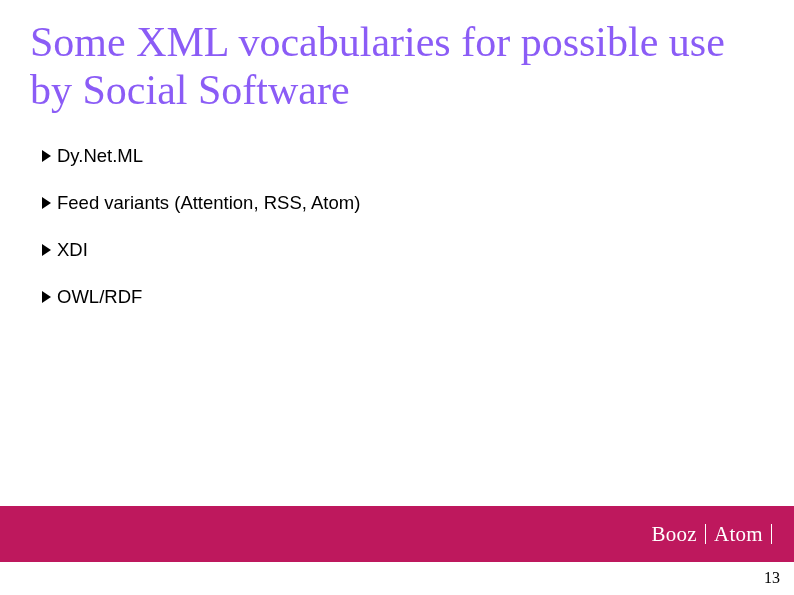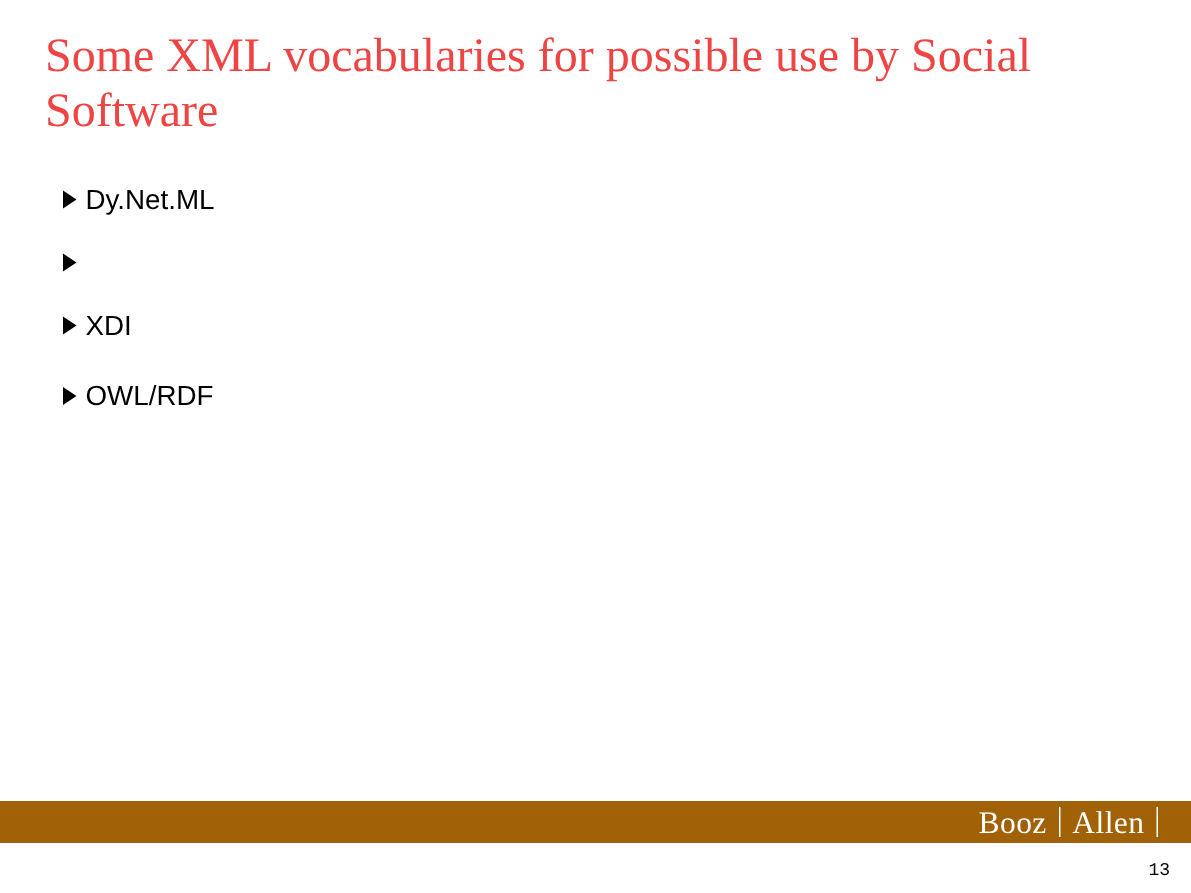--- a/index.html
+++ b/index.html
@@ -15,23 +15,23 @@
     position: relative;
     overflow: hidden;
   }
   .slide {
     width: 100%;
     height: 100%;
     position: relative;
   }
   .title {
     font-family: "Times New Roman", Times, serif;
-    font-size: 32px;
+    font-size: 42px;
     font-weight: 400;
-    color: #ef4444;
+    color: #8b5cf6;
     padding: 18px 30px 0 30px;
     line-height: 1.15;
   }
   .bullet-list {
     list-style: none;
     padding: 30px 0 0 42px;
   }
   .bullet-item {
     display: flex;
     align-items: center;
@@ -49,22 +49,22 @@
   .bullet-text {
     font-size: 18.5px;
     color: #000000;
     font-weight: 400;
   }
   .footer-bar {
     position: absolute;
     bottom: 33px;
     left: 0;
     width: 100%;
-    height: 28px;
-    background: #a16207;
+    height: 56px;
+    background: #be185d;
     display: flex;
     align-items: center;
     justify-content: flex-end;
     padding-right: 22px;
   }
   .footer-logo {
     color: #ffffff;
     font-family: "Times New Roman", Times, serif;
     font-size: 21px;
     letter-spacing: 0.3px;
@@ -76,54 +76,55 @@
     display: inline-block;
     width: 1px;
     height: 20px;
     background: #ffffff;
     vertical-align: middle;
   }
   .page-number {
     position: absolute;
     bottom: 8px;
     right: 14px;
-    font-size: 12px;
+    font-size: 16px;
     color: #000000;
-    font-family: Liberation Mono, monospace;
+    font-family: Liberation Serif, serif;
   }
 </style>
 </head>
 <body>
 
 <div class="slide">
 
   <h1 class="title">Some XML vocabularies for possible use by Social Software</h1>
 
   <ul class="bullet-list">
     <li class="bullet-item">
       <span class="bullet-marker"></span>
       <span class="bullet-text">Dy.Net.ML</span>
     </li>
     <li class="bullet-item">
       <span class="bullet-marker"></span>
+      <span class="bullet-text">Feed variants (Attention, RSS, Atom)</span>
     </li>
     <li class="bullet-item">
       <span class="bullet-marker"></span>
       <span class="bullet-text">XDI</span>
     </li>
     <li class="bullet-item">
       <span class="bullet-marker"></span>
       <span class="bullet-text">OWL/RDF</span>
     </li>
   </ul>
 
   <div class="footer-bar">
     <div class="footer-logo">
       <span>Booz</span>
       <span class="logo-separator"></span>
-      <span>Allen</span>
+      <span>Atom</span>
       <span class="logo-separator"></span>
     </div>
   </div>
 
   <div class="page-number">13</div>
 
 </div>
 
 </body></html>

